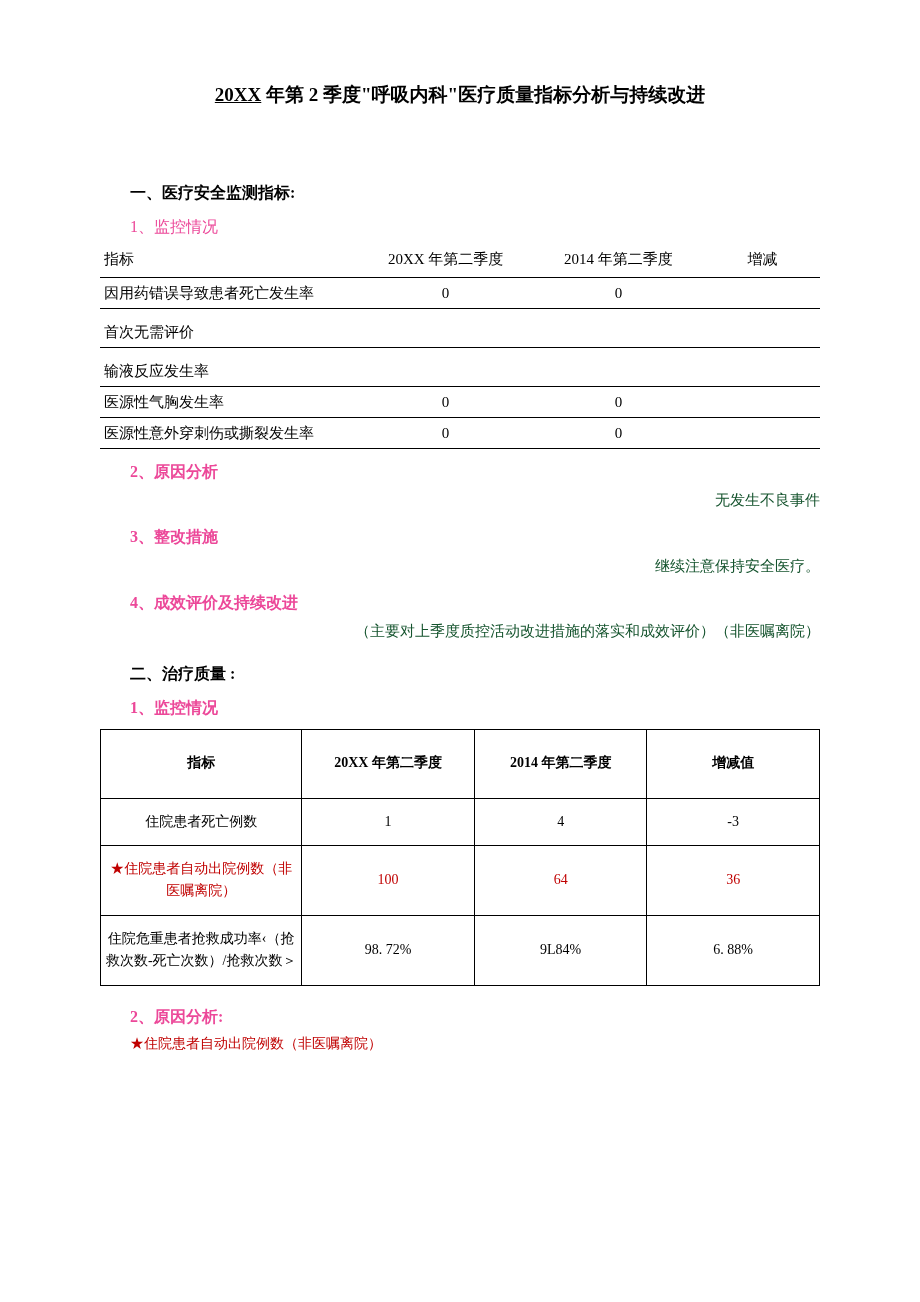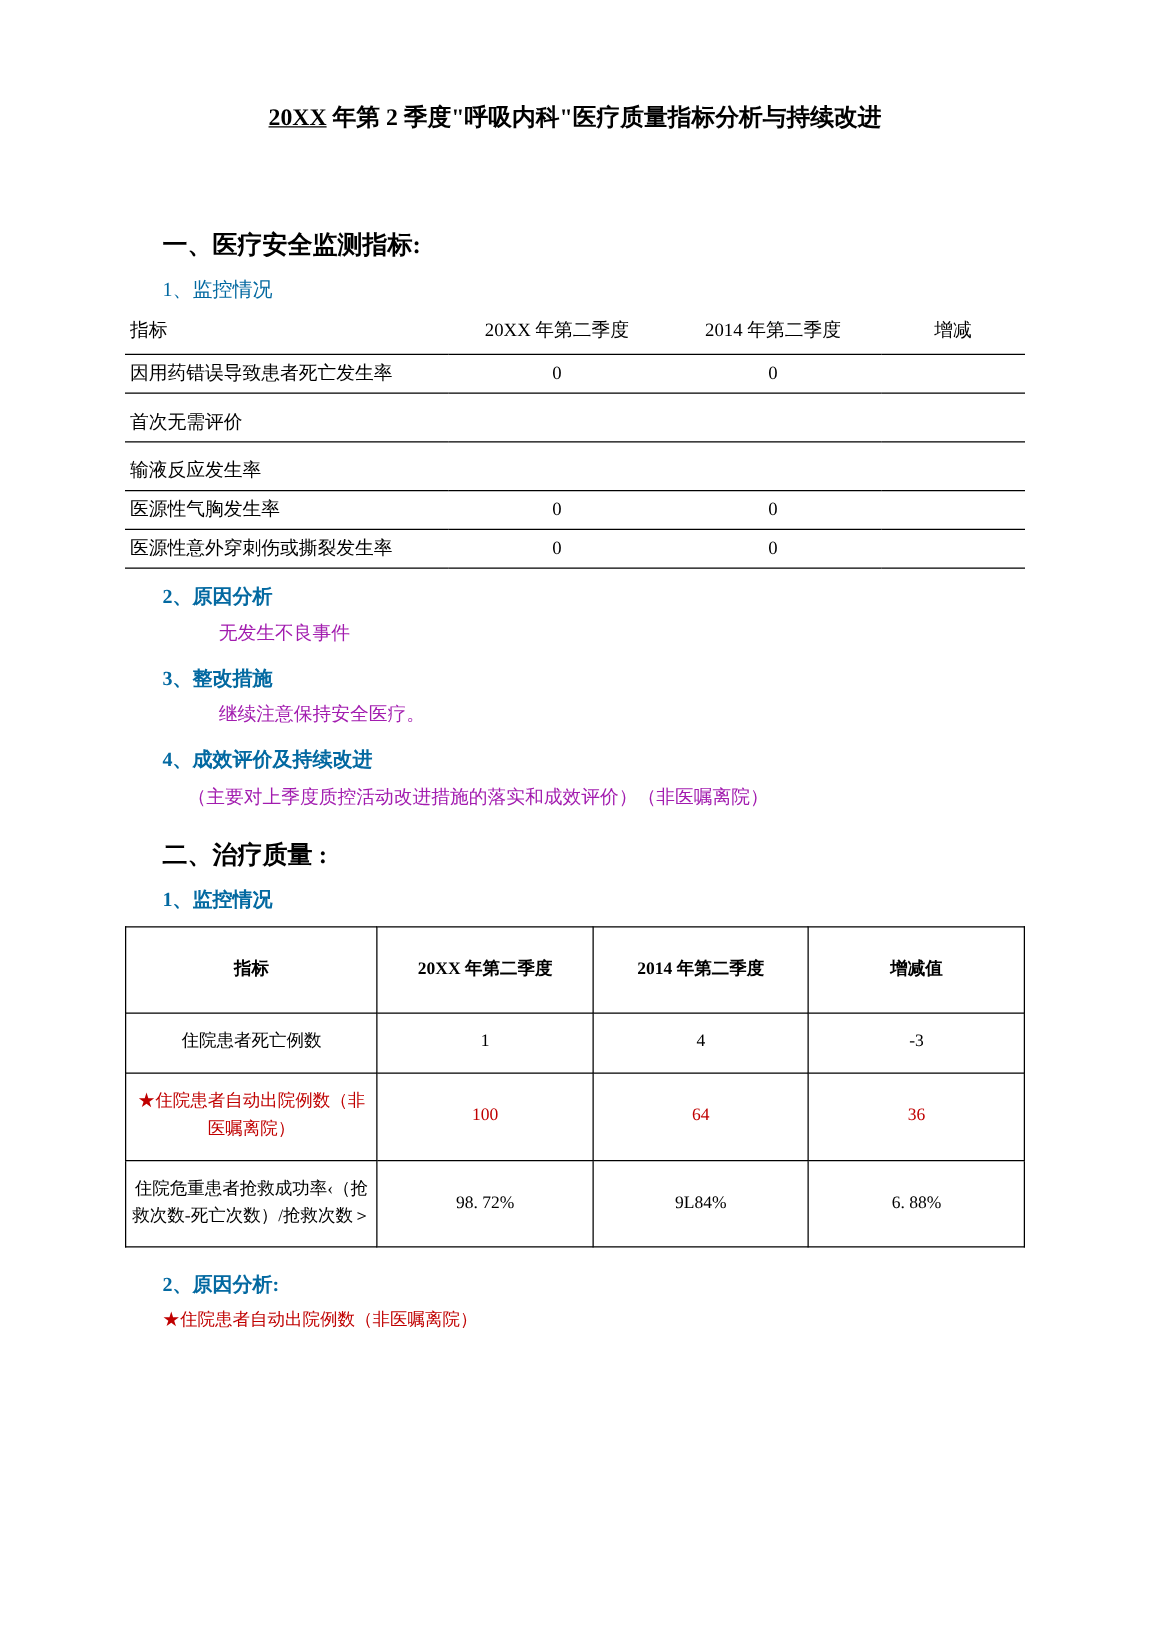--- a/index.html
+++ b/index.html
@@ -19,36 +19,37 @@
     font-weight: bold;
     margin-bottom: 70px;
   }
   .title .underline {
     text-decoration: underline;
   }
   .title .red {
     color: #000000;
   }
   .section-heading {
-    font-size: 20px;
+    font-size: 16px;
     font-weight: bold;
     margin: 18px 0 8px 30px;
   }
   .sub-heading {
     font-size: 16px;
     margin: 4px 0 4px 30px;
-    color: #0369a1;
+    color: #ec4899;
   }
   .sub-heading.b { font-weight: bold; }
   .indent-text {
     margin-left: 75px;
-    color: #a21caf;
+    color: #14532d;
     font-size: 15px;
     margin-top: 4px;
     margin-bottom: 12px;
+    text-align: right;
   }
   
   table.t1 {
     border-collapse: collapse;
     width: 100%;
     margin-bottom: 10px;
     font-size: 15px;
   }
   table.t1 td, table.t1 th {
     border-bottom: 1px solid #000;

